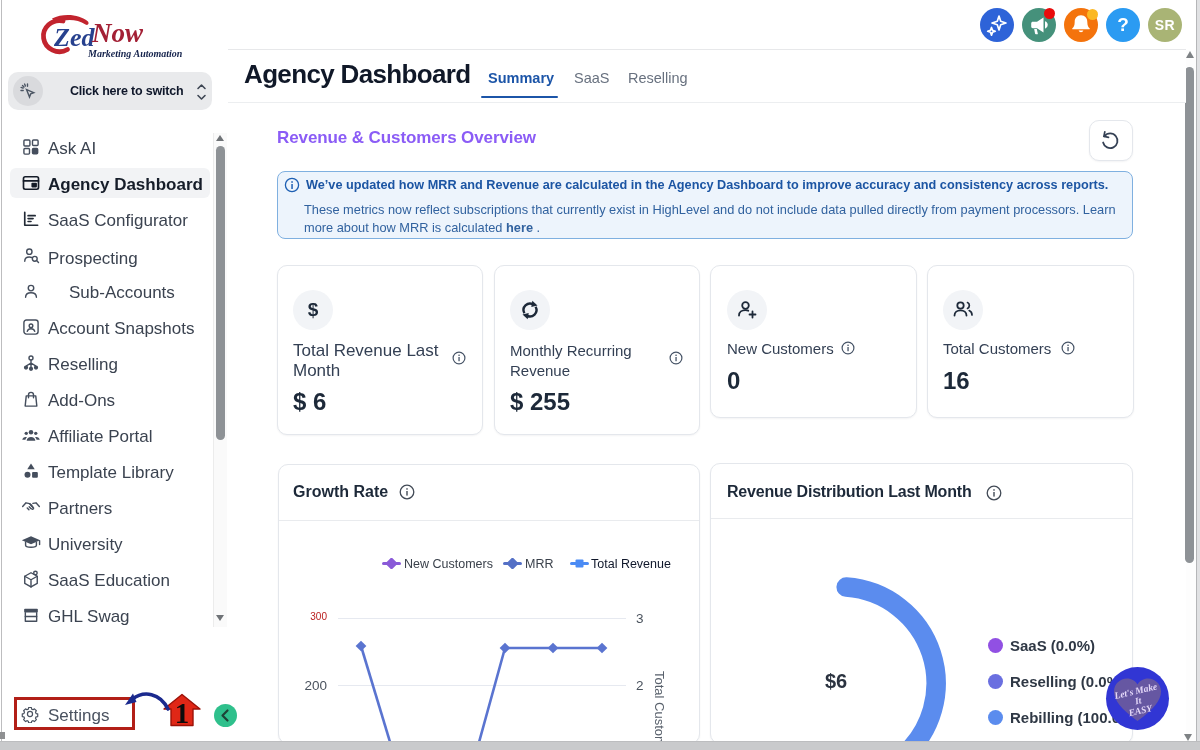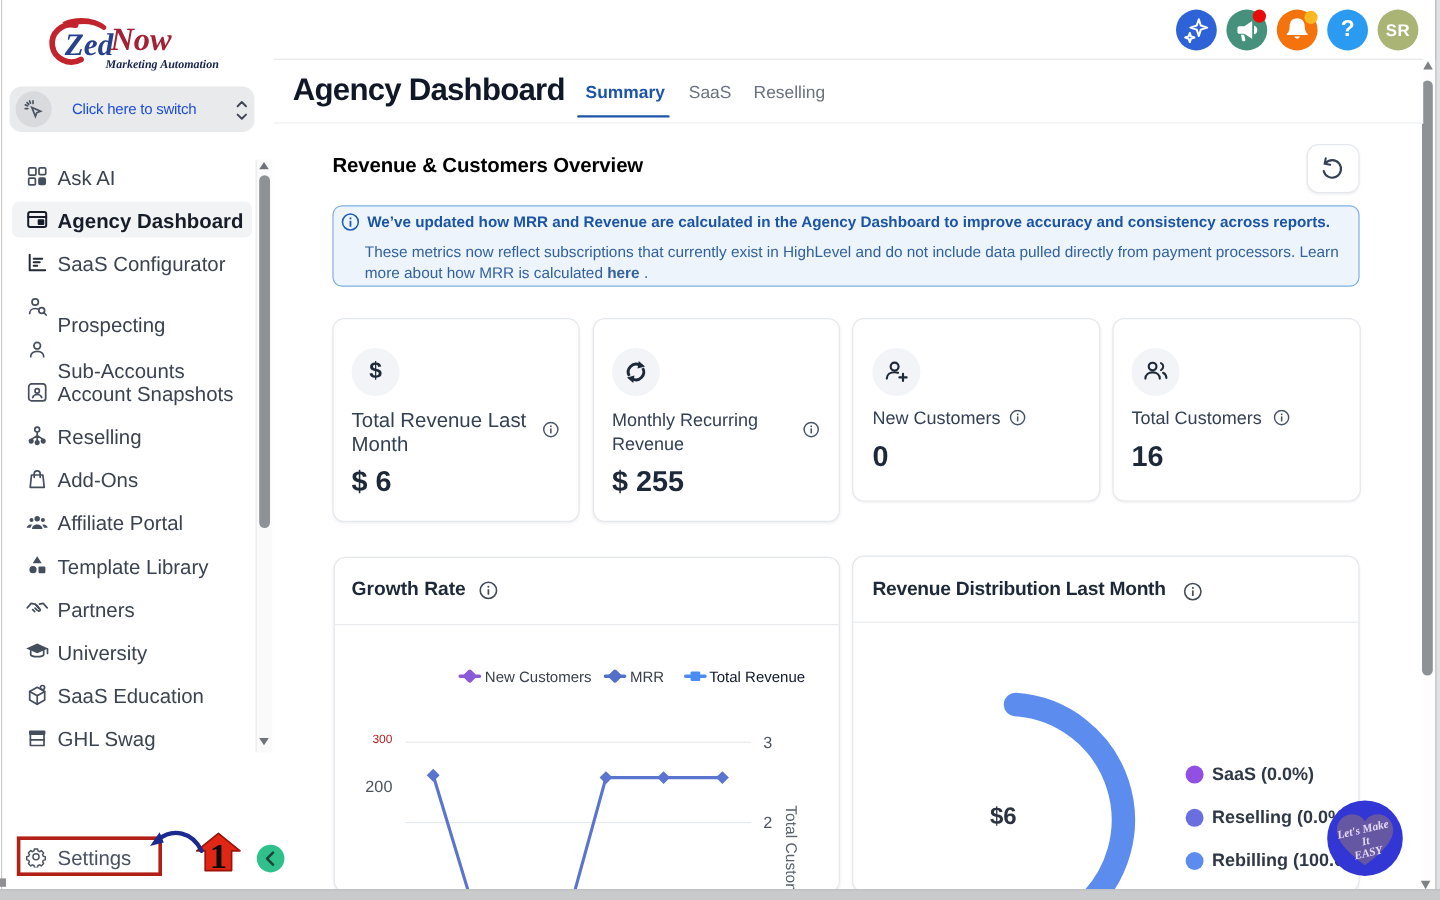--- a/index.html
+++ b/index.html
@@ -53,21 +53,21 @@
 <div class="abs" style="left:1106px;top:8px;width:34px;height:34px;border-radius:50%;background:#2b9bf2;color:#fff;font-size:19px;font-weight:bold;text-align:center;line-height:33px;">?</div>
 <div class="abs" style="left:1148px;top:8px;width:34px;height:34px;border-radius:50%;background:#a9b475;color:#fff;font-size:14px;font-weight:bold;text-align:center;line-height:34px;letter-spacing:.5px;">SR</div>
 
 <div class="abs" style="left:228px;top:50px;width:958px;height:53px;background:#fff;border-bottom:1px solid #eceef0;"></div>
 <div class="abs" style="left:244px;top:59px;font-size:26px;font-weight:bold;color:#101828;letter-spacing:-0.65px;white-space:nowrap;">Agency Dashboard</div>
 <div class="abs" style="left:488px;top:70px;font-size:14.5px;font-weight:bold;color:#1c55a8;">Summary</div>
 <div class="abs" style="left:481px;top:95.5px;width:77px;height:2.5px;background:#1c55a8;border-radius:2px;"></div>
 <div class="abs" style="left:574px;top:70px;font-size:14.5px;color:#68717f;">SaaS</div>
 <div class="abs" style="left:628px;top:70px;font-size:14.5px;color:#68717f;">Reselling</div>
 
-<div class="abs" style="left:277px;top:128px;font-size:17px;font-weight:bold;color:#000000;letter-spacing:-0.1px;">Revenue &amp; Customers Overview</div>
+<div class="abs" style="left:277px;top:128px;font-size:17px;font-weight:bold;color:#8b5cf6;letter-spacing:-0.1px;">Revenue &amp; Customers Overview</div>
 <div class="card" style="left:1089px;top:120px;width:44px;height:41px;">
  <svg width="42" height="39" viewBox="0 0 42 39">
       <g fill="none" stroke="#344054" stroke-width="1.8" stroke-linecap="round">
         <path d="M14.5 15.2a7.3 7.3 0 1 1-1.4 6.3"></path>
         <path d="M14.8 10.8l-.9 4.6 4.6.9" stroke-width="1.7"></path>
       </g>
     </svg>
 </div>
 
 <div class="abs" style="left:277px;top:171px;width:856px;height:68px;background:#edf4fc;border:1px solid #7fb0e0;border-radius:8px;"></div>
@@ -166,21 +166,21 @@
     <rect x="5.1" y="1.1" width="8.8" height="8.8" rx="1" transform="rotate(45 9.5 5.5)" fill="#5470c6"></rect>
   </svg>
 <div class="abs" style="left:525px;top:557px;font-size:12.5px;color:#3a414b;">MRR</div>
 <svg class="abs" style="left:570px;top:558px;" width="19" height="11" viewBox="0 0 19 11">
     <rect y="4" width="19" height="3" rx="1.5" fill="#4b8bf4"></rect>
     <rect x="5.5" y="1.5" width="8" height="8" rx="1" fill="#4b8bf4"></rect>
   </svg>
 <div class="abs" style="left:591px;top:557px;font-size:12.5px;color:#0f172a;">Total Revenue</div>
 
 <div class="abs" style="left:297px;top:611px;width:30px;text-align:right;font-size:10px;color:#b91c1c;">300</div>
-<div class="abs" style="left:297px;top:648px;width:30px;text-align:right;font-size:13.5px;color:#4b535e;">200</div>
+<div class="abs" style="left:297px;top:678px;width:30px;text-align:right;font-size:13.5px;color:#4b535e;">200</div>
 <div class="abs" style="left:338px;top:618px;width:288px;height:1px;background:#e6e9f0;"></div>
 <div class="abs" style="left:338px;top:685px;width:288px;height:1px;background:#e6e9f0;"></div>
 <div class="abs" style="left:636px;top:611px;font-size:13.5px;color:#4b535e;">3</div>
 <div class="abs" style="left:636px;top:678px;font-size:13.5px;color:#4b535e;">2</div>
 <div class="abs" style="left:652px;top:671px;height:70px;overflow:hidden;writing-mode:vertical-rl;white-space:nowrap;font-size:13px;color:#59616c;">Total Customers</div>
 
 <svg class="abs" style="left:278px;top:520px;" width="421" height="221" viewBox="0 0 421 221">
     <g fill="none" stroke="#5a74d0" stroke-width="2.6">
       <path d="M83 126 L122 255"></path>
       <path d="M192 255 L227 128 L324 128"></path>
@@ -236,21 +236,21 @@
 
 <div class="abs" style="left:8px;top:72px;width:204px;height:38px;border-radius:10px;background:#e9eaec;"></div>
 <div class="abs" style="left:13px;top:76px;width:30px;height:30px;border-radius:50%;background:#d9dadd;">
  <svg width="30" height="30" viewBox="0 0 30 30">
       <g stroke="#4b5563" stroke-width="1.4" fill="none" stroke-linecap="round">
         <path d="M13.5 13.5l3 7.5 1.2-3.1 3.1-1.2z" fill="none"></path>
         <path d="M9.5 9.5l1.5 1.5M14.5 8v2.2M8 14.5h2.2M10 12.2l-1.9-.8M12.4 10l-.8-1.9"></path>
       </g>
     </svg>
 </div>
-<div class="abs" style="left:60px;top:84px;font-size:12.5px;font-weight:normal;color:#1d4ed8;letter-spacing:-0.2px;">Click here to switch</div>
+<div class="abs" style="left:70px;top:84px;font-size:12.5px;font-weight:bold;color:#0f172a;letter-spacing:-0.2px;">Click here to switch</div>
 <svg class="abs" style="left:196px;top:82px;" width="11" height="20" viewBox="0 0 11 20">
     <g fill="none" stroke="#3f4754" stroke-width="1.6" stroke-linecap="round" stroke-linejoin="round">
       <path d="M2 6.5L5.5 3l3.5 3.5"></path>
       <path d="M2 13.5L5.5 17l3.5-3.5"></path>
     </g>
   </svg>
 
 <div class="abs" style="left:10px;top:168px;width:200px;height:30px;background:#f2f3f5;border-radius:6px;"></div>
 <style>
 .nav{position:absolute;left:48px;font-size:17px;color:#3b4350;}
@@ -282,28 +282,28 @@
   </span>
 <div class="nav" style="top:211px;">SaaS Configurator</div>
 <span class="nic" style="top:245px;">
     <svg width="20" height="20" viewBox="0 0 24 24">
       <circle cx="10" cy="8" r="3.2"></circle>
       <path d="M4.5 19.5c0-3.2 2.5-5 5.5-5 1 0 1.9.2 2.7.5"></path>
       <circle cx="16.5" cy="16.5" r="2.9"></circle>
       <path d="M18.7 18.7L21 21"></path>
     </svg>
   </span>
-<div class="nav" style="top:262px;">Prospecting</div>
+<div class="nav" style="top:249px;">Prospecting</div>
 <span class="nic" style="top:281px;">
     <svg width="20" height="20" viewBox="0 0 24 24">
       <circle cx="12" cy="8.5" r="3.3"></circle>
       <path d="M5.5 19.5c0-3.5 2.9-5.4 6.5-5.4s6.5 1.9 6.5 5.4"></path>
     </svg>
   </span>
-<div class="nav" style="top:300px;">Sub-Accounts</div>
+<div class="nav" style="top:283px;margin-left:21px;">Sub-Accounts</div>
 <span class="nic" style="top:317px;">
     <svg width="20" height="20" viewBox="0 0 24 24">
       <rect x="3.5" y="3.5" width="17" height="17" rx="3"></rect>
       <circle cx="12" cy="10.5" r="2.2"></circle>
       <path d="M7.5 17.2c.6-2 2.4-3.1 4.5-3.1s3.9 1.1 4.5 3.1"></path>
     </svg>
   </span>
 <div class="nav" style="top:319px;">Account Snapshots</div>
 <span class="nic" style="top:353px;">
     <svg width="20" height="20" viewBox="0 0 24 24">

